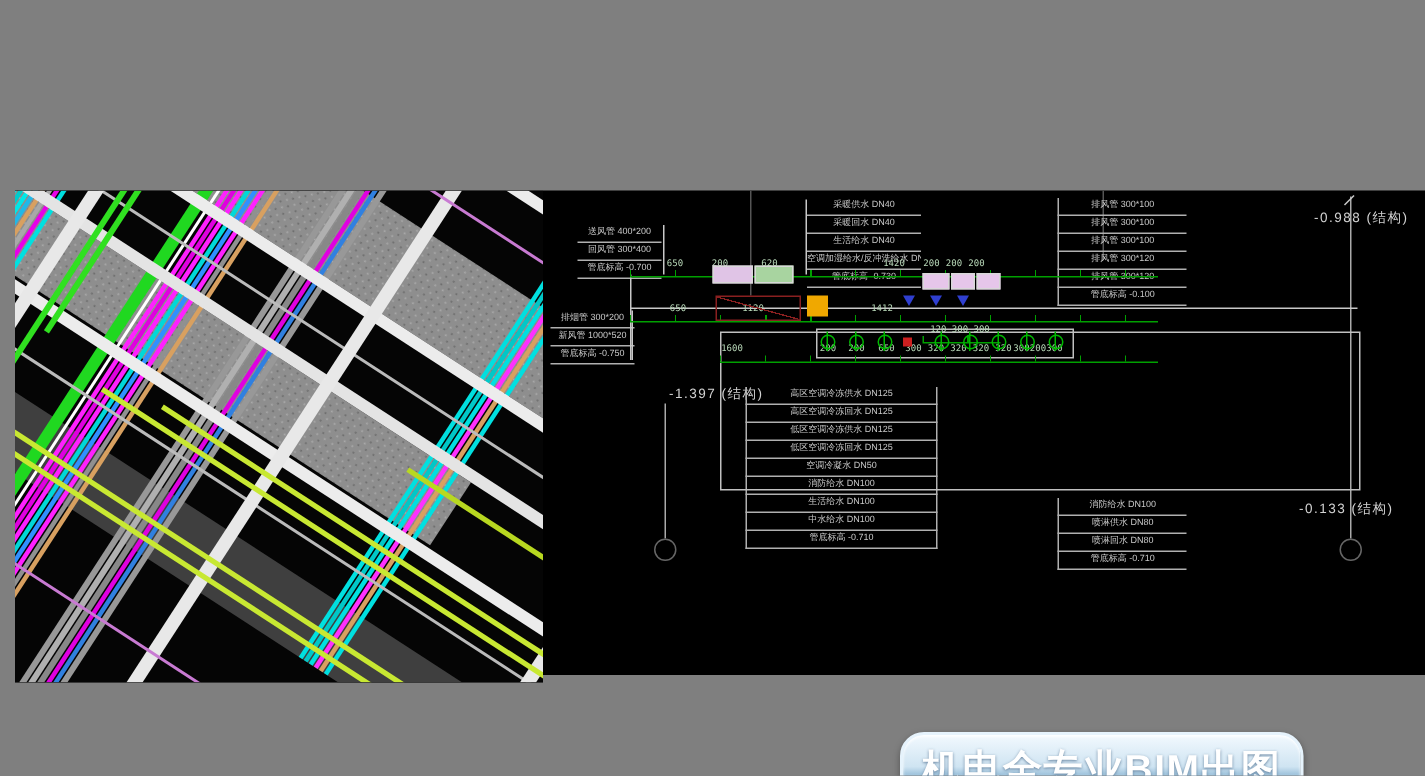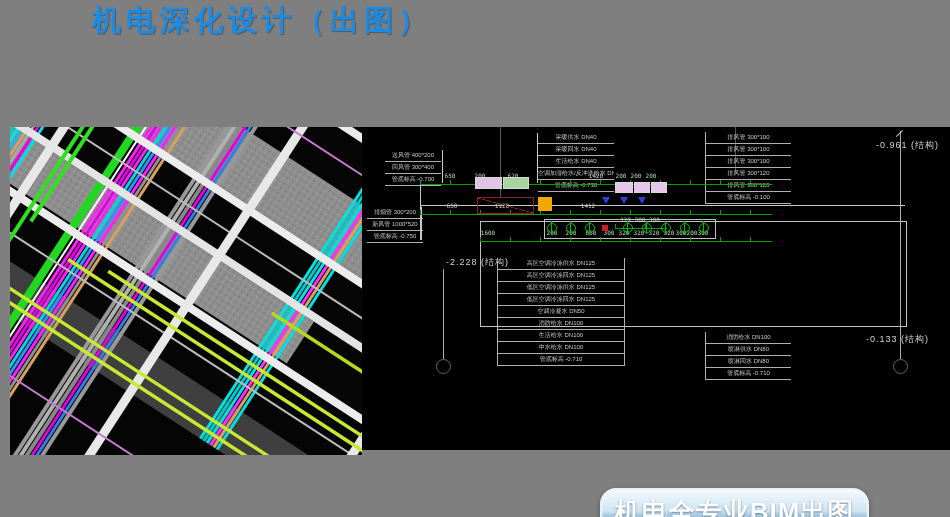--- a/index.html
+++ b/index.html
@@ -39,21 +39,20 @@
        background:linear-gradient(180deg,#f2f9fe 0%,#cfe4f2 45%,#a3c6de 55%,#b9d6ea 100%);
        border:2px solid #e6f3fc;box-shadow:0 2px 5px rgba(0,0,0,.35), inset 0 1px 2px #fff;
        color:#fff;font-size:26px;font-weight:bold;text-align:center;line-height:45px;
        text-shadow:0 1px 2px rgba(90,120,150,.9);letter-spacing:1px;cursor:pointer;margin-top:23px;}
 </style>
 </head>
 <body>
 
 <div class="slide">
 
-  <div class="page-title">机电深化设计（出图）</div>
 
   <div class="model3d">
     <svg width="352" height="328" viewBox="0 0 352 328">
       <defs>
         <clipPath id="clip3d">
             <rect x="0" y="0" width="352" height="328"></rect>
           </clipPath>
         <pattern id="sp" width="6" height="6" patternUnits="userSpaceOnUse">
           <rect width="6" height="6" fill="#8e8e8e"></rect>
           <circle cx="1.5" cy="2" r="0.7" fill="#6c6c6c"></circle>
@@ -147,22 +146,22 @@
   <div class="cad">
 
     <div class="vl faint" style="left:138px;top:0;height:70px"></div>
     <div class="vl faint" style="left:373px;top:0;height:46px"></div>
     <div class="vl" style="left:538px;top:4px;height:228px;background:#aaa"></div>
     <div class="slash" style="left:533px;top:6px"></div>
     <div class="vl" style="left:81px;top:142px;height:90px;background:#aaa"></div>
     <div class="bubble" style="left:74px;top:232px"></div>
     <div class="bubble" style="left:531px;top:232px"></div>
 
-    <div class="elev" style="left:514px;top:12px">-0.961 (结构)</div>
-    <div class="elev" style="left:84px;top:129px">-2.228 (结构)</div>
+    <div class="elev" style="left:514px;top:12px">-0.988 (结构)</div>
+    <div class="elev" style="left:84px;top:129px">-1.397 (结构)</div>
     <div class="elev" style="left:504px;top:206px">-0.133 (结构)</div>
 
     <div class="stack" style="left:23px;top:23px;width:56px">
         <div class="srow">送风管 400*200</div>
         <div class="srow">回风管 300*400</div>
         <div class="srow">管底标高 -0.700</div>
       </div>
     <div class="stack" style="left:5px;top:80px;width:56px">
         <div class="srow">排烟管 300*200</div>
         <div class="srow">新风管 1000*520</div>

